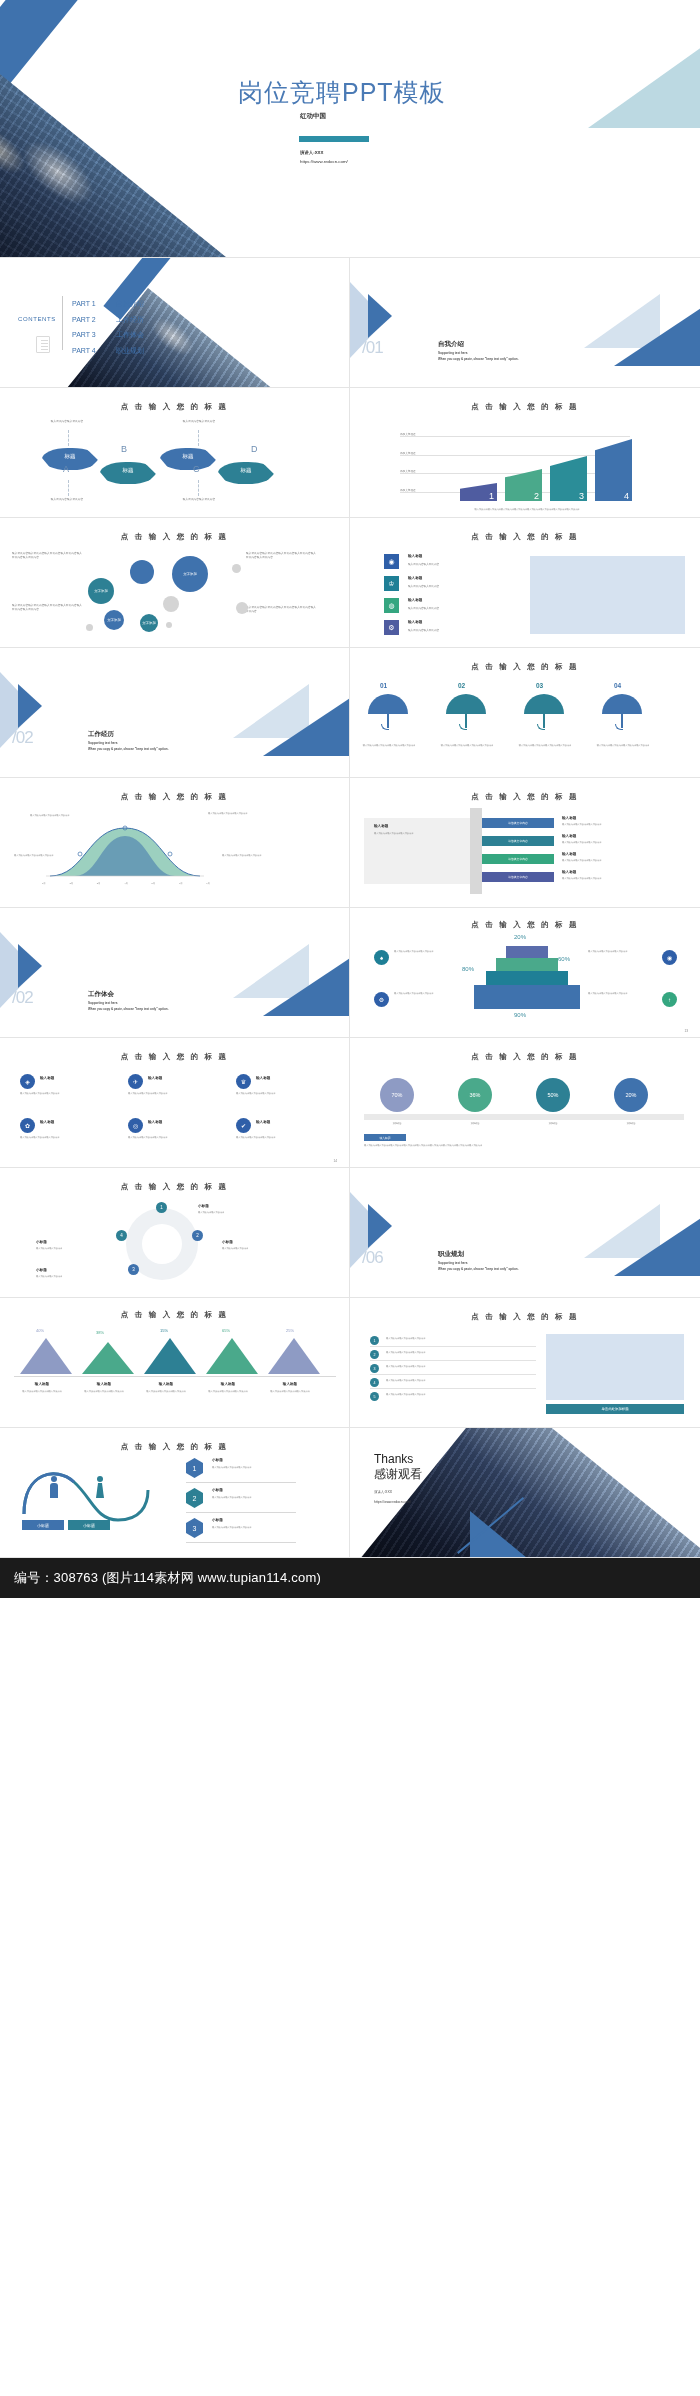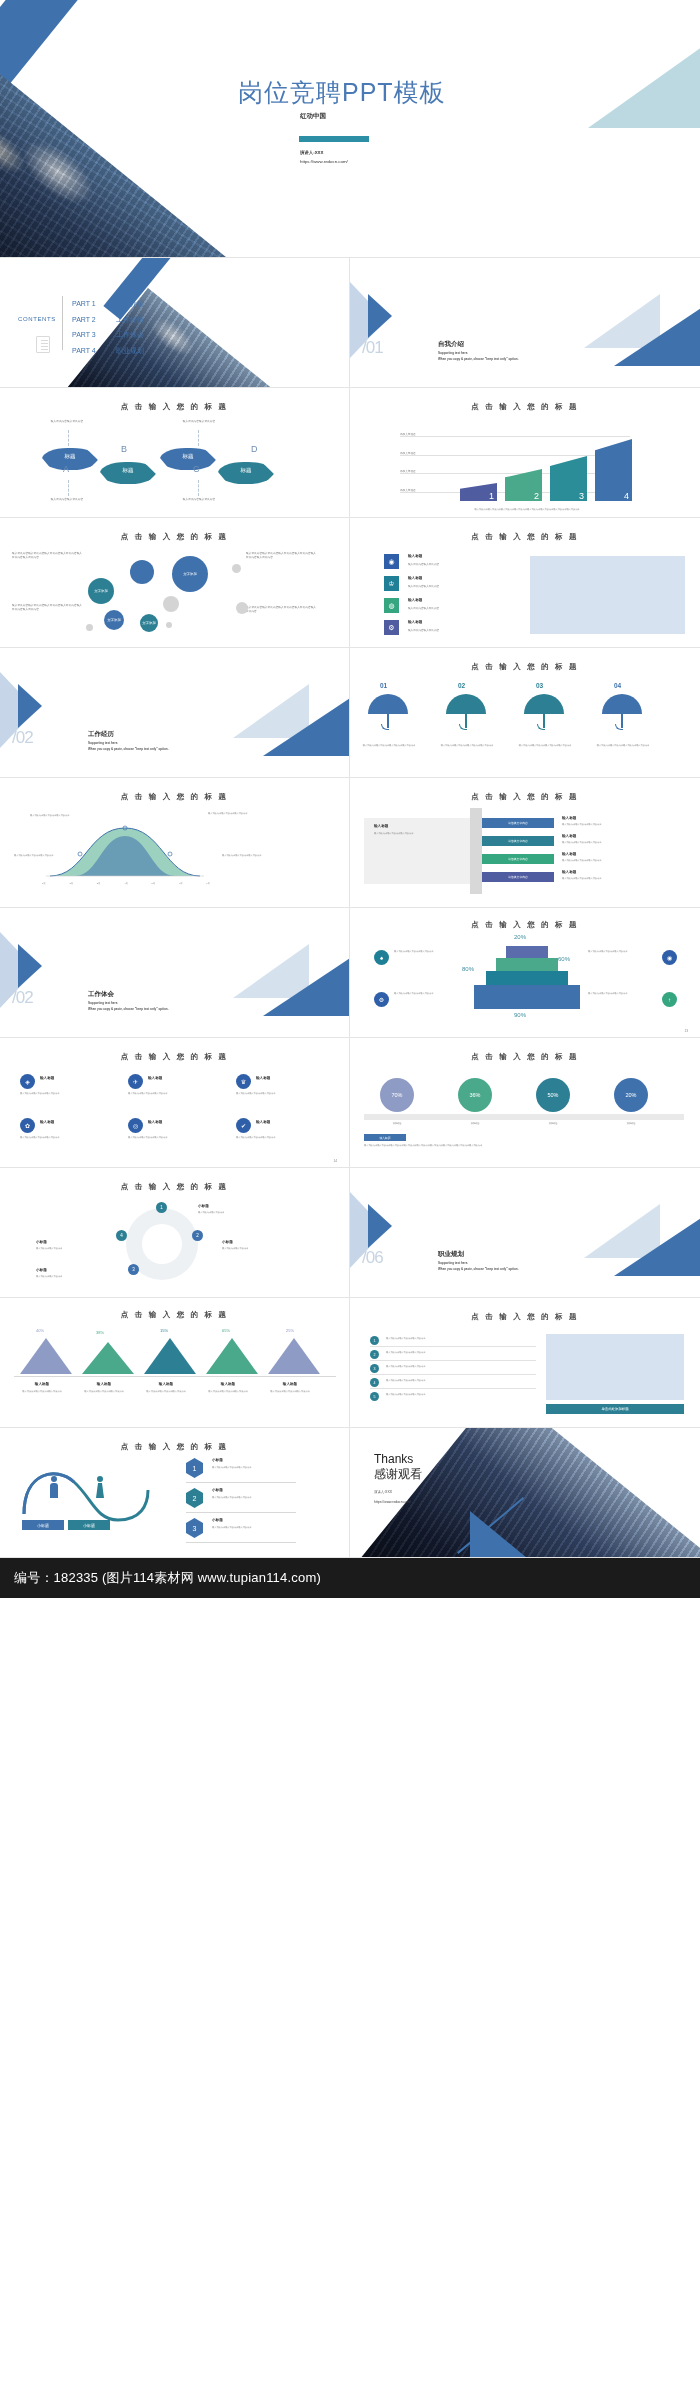--- a/index.html
+++ b/index.html
@@ -721,16 +721,16 @@
     <div class="btri"></div>
     <div class="line"></div>
     <div style="position:absolute;left:24px;top:24px;font-size:12px;color:#222">Thanks</div>
     <div style="position:absolute;left:24px;top:38px;font-size:12px;color:#222">感谢观看</div>
     <div style="position:absolute;left:24px;top:62px;font-size:3.4px;color:#444">演讲人:XXX</div>
     <div style="position:absolute;left:24px;top:72px;font-size:3.4px;color:#444">https://www.redocn.com/</div>
   </div>
 </div>
 
 <div class="footer">
-  <span>编号：182335 (图片114素材网 www.tupian114.com)</span>
+  <span>编号：308763 (图片114素材网 www.tupian114.com)</span>
 </div>
 
 </div>
 
 </body></html>

